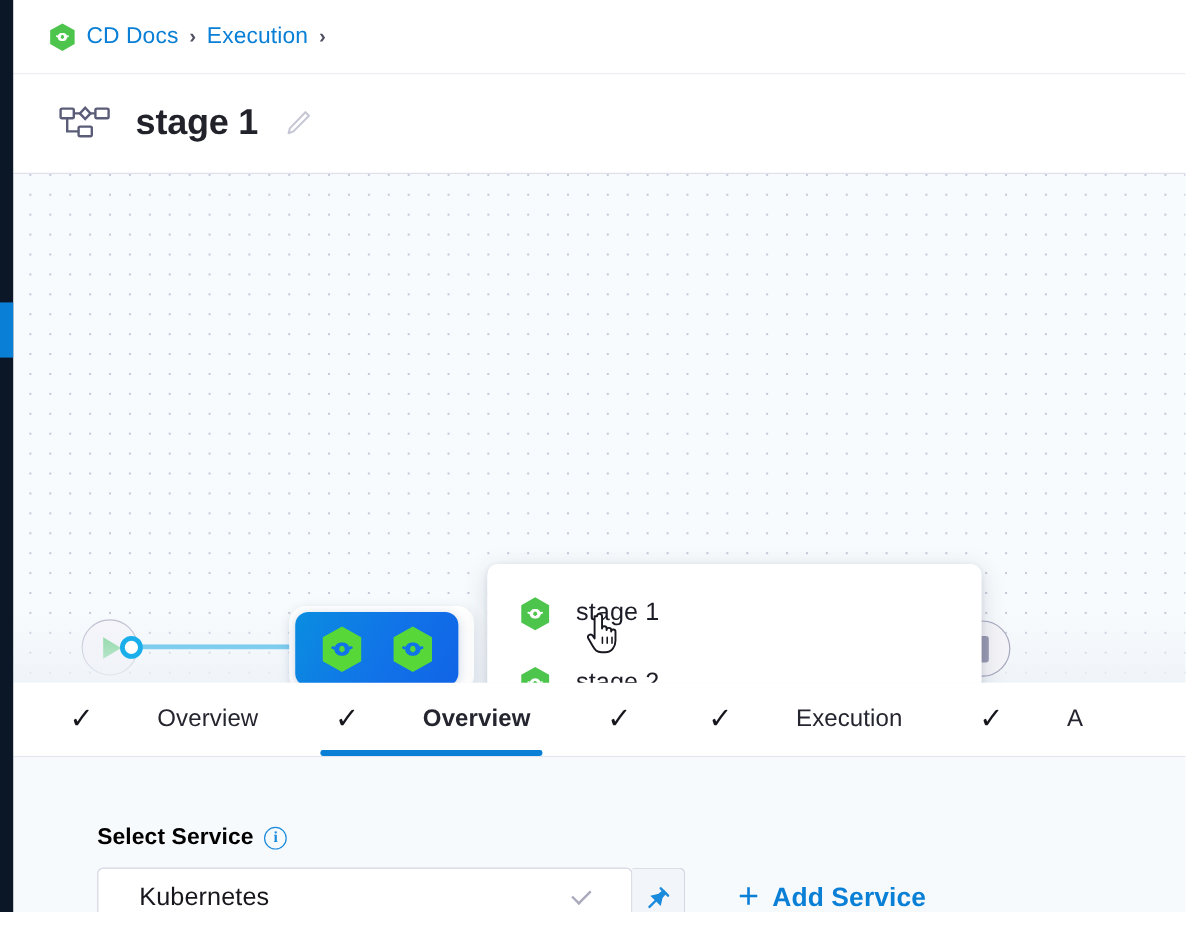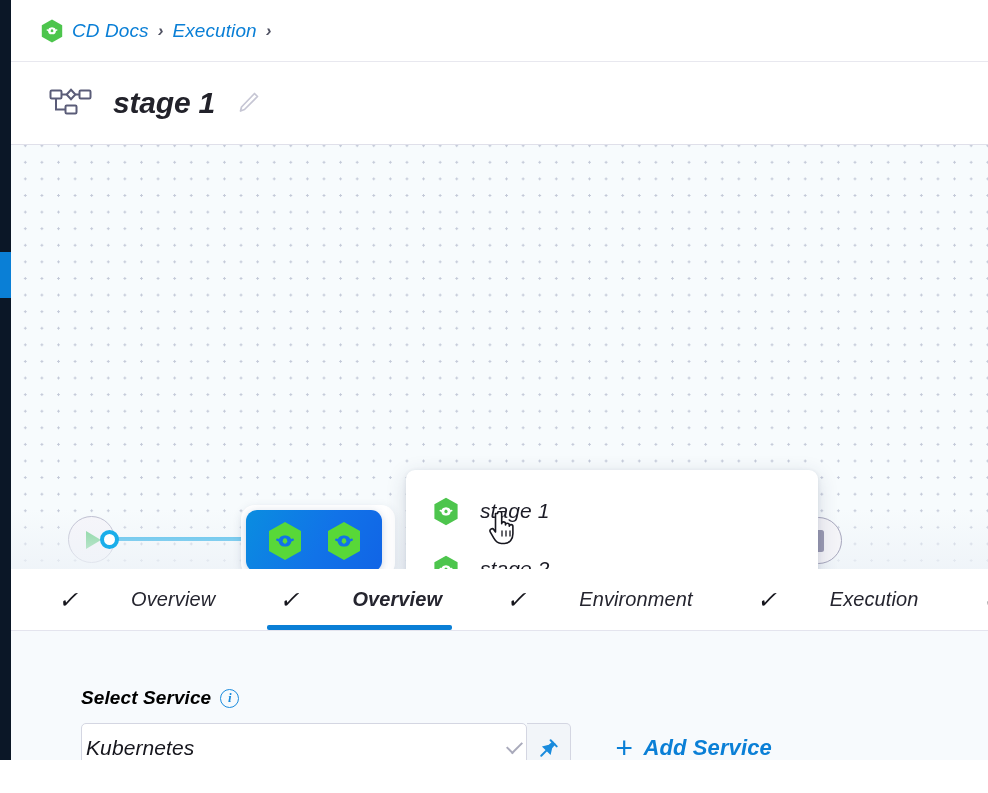--- a/index.html
+++ b/index.html
@@ -2,21 +2,21 @@
 <html><head>
 <meta charset="utf-8">
 <style>
   * { box-sizing: border-box; margin: 0; padding: 0; }
   html, body {
     width: 988px; height: 793px;
     font-family: "Liberation Sans", sans-serif;
     overflow: hidden;
     background: #ffffff;
   }
-  #app { position: relative; width: 988px; height: 760px; overflow: hidden; font-style: italic; }
+  #app { position: relative; width: 988px; height: 760px; overflow: hidden; }
 
   
   .left-rail {
     position: absolute; left: 0; top: 0; width: 11px; height: 793px;
     background: #0b1727; z-index: 60;
   }
   .left-rail-accent {
     position: absolute; left: 0; top: 252px; width: 11px; height: 46px;
     background: #0a7fd6;
   }
@@ -163,21 +163,21 @@
   .info-icon {
     width: 19px; height: 19px; border-radius: 50%; border: 1.7px solid #1a8bdd;
     color: #1a8bdd; font-size: 13px; font-weight: 700; font-family: "Liberation Serif", serif;
     display: flex; align-items: center; justify-content: center; cursor: pointer;
   }
   .field-row { display: flex; align-items: center; }
   .select-box {
     width: 446px; height: 50px; background: #ffffff;
     border: 1px solid #d4d6e2; border-radius: 5px;
     display: flex; align-items: center; justify-content: space-between;
-    padding: 0 4px; cursor: pointer;
+    padding: 0 34px; cursor: pointer;
   }
   .select-value { font-size: 21px; color: #16161d; letter-spacing: .1px; }
   .chev {
     width: 15px; height: 9px; border-left: 2.6px solid #a9aabb;
     border-bottom: 2.6px solid #a9aabb; transform: rotate(-45deg) translate(2px,-2px);
   }
   .pin-btn {
     width: 44px; height: 50px; background: #f2f5f9;
     border: 1px solid #d4d6e2; border-left: none; border-radius: 0 5px 5px 0;
     display: flex; align-items: center; justify-content: center; cursor: pointer;
@@ -302,21 +302,20 @@
     <div class="tab">
       <span class="tab-check">✓</span>
       <span class="tab-label">Overview</span>
     </div>
     <div class="tab active">
       <span class="tab-check">✓</span>
       <span class="tab-label">Overview</span>
     </div>
     <div class="tab">
       <span class="tab-check">✓</span>
-      <span class="tab-label">Environment</span>
     </div>
     <div class="tab">
       <span class="tab-check">✓</span>
       <span class="tab-label">Execution</span>
     </div>
     <div class="tab">
       <span class="tab-check">✓</span>
       <span class="tab-label">A</span>
     </div>
   </div>

